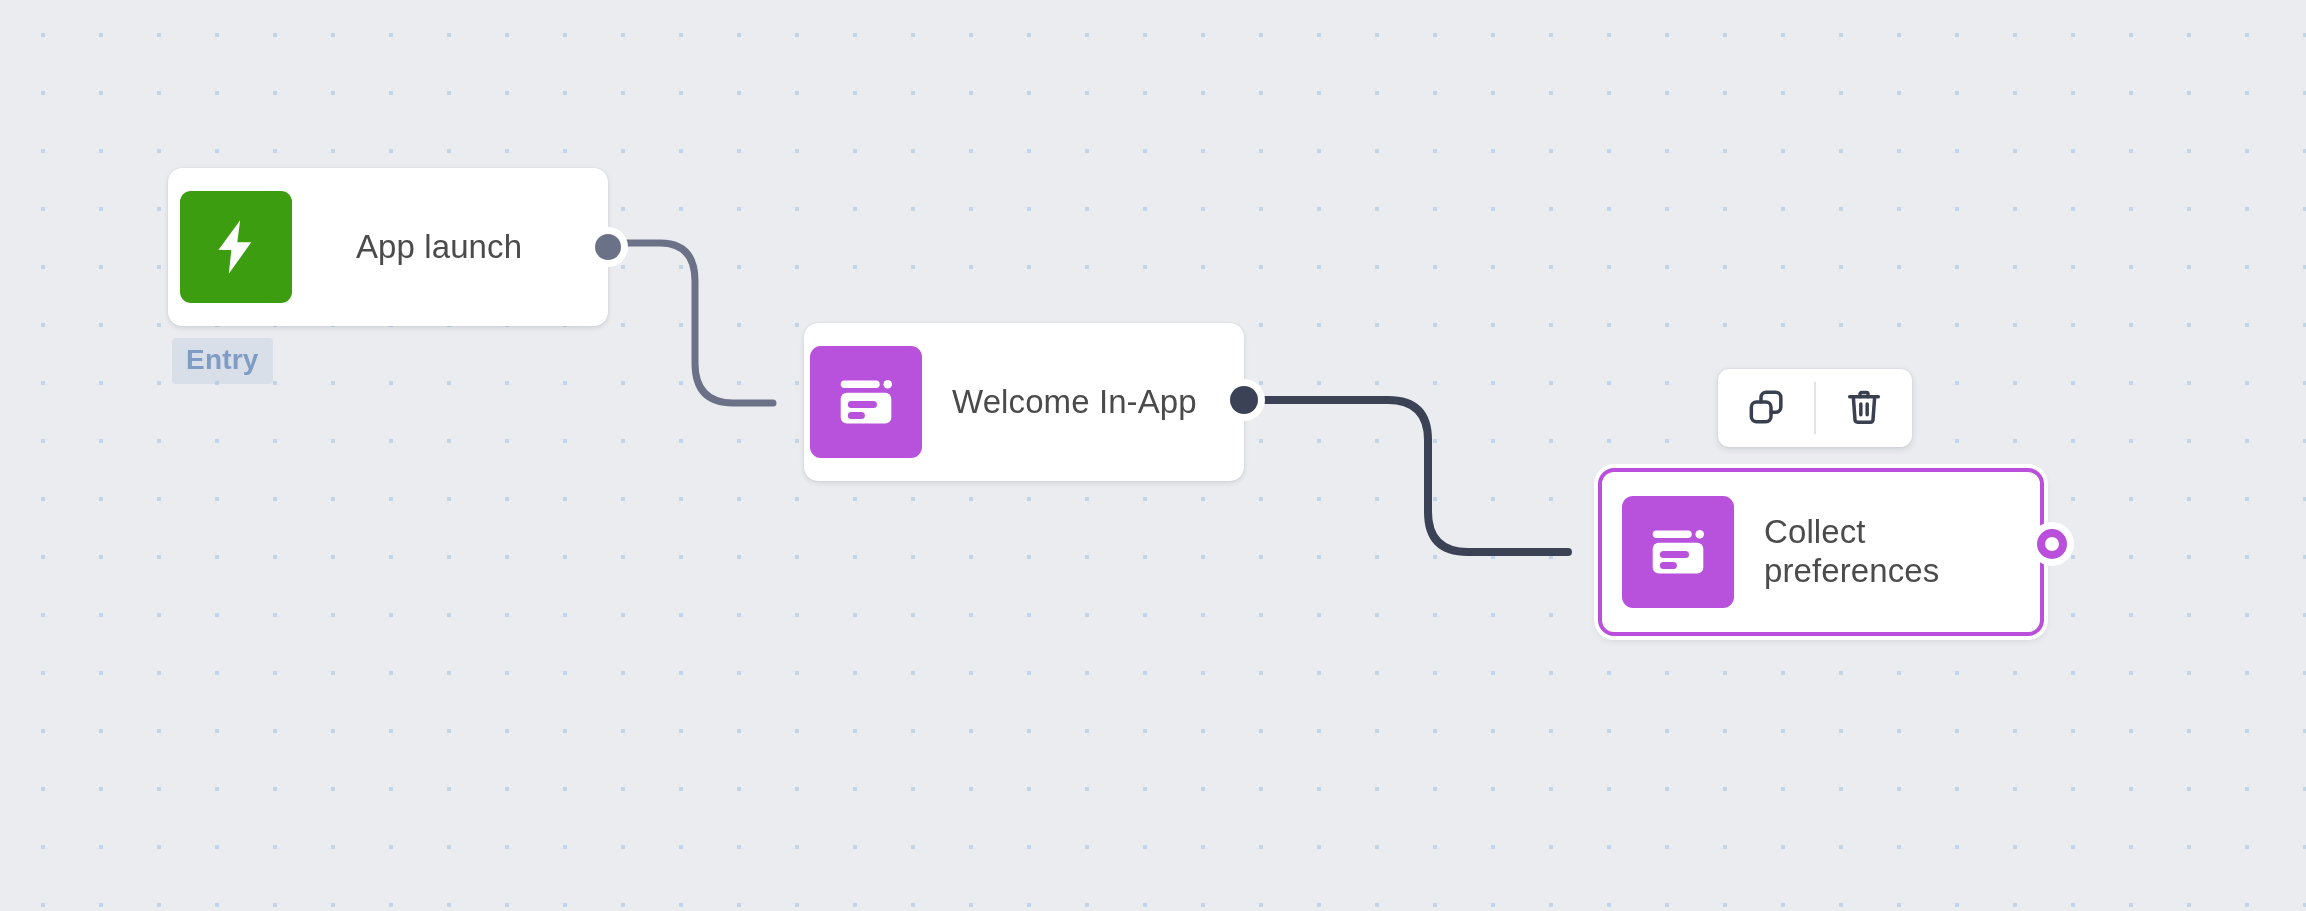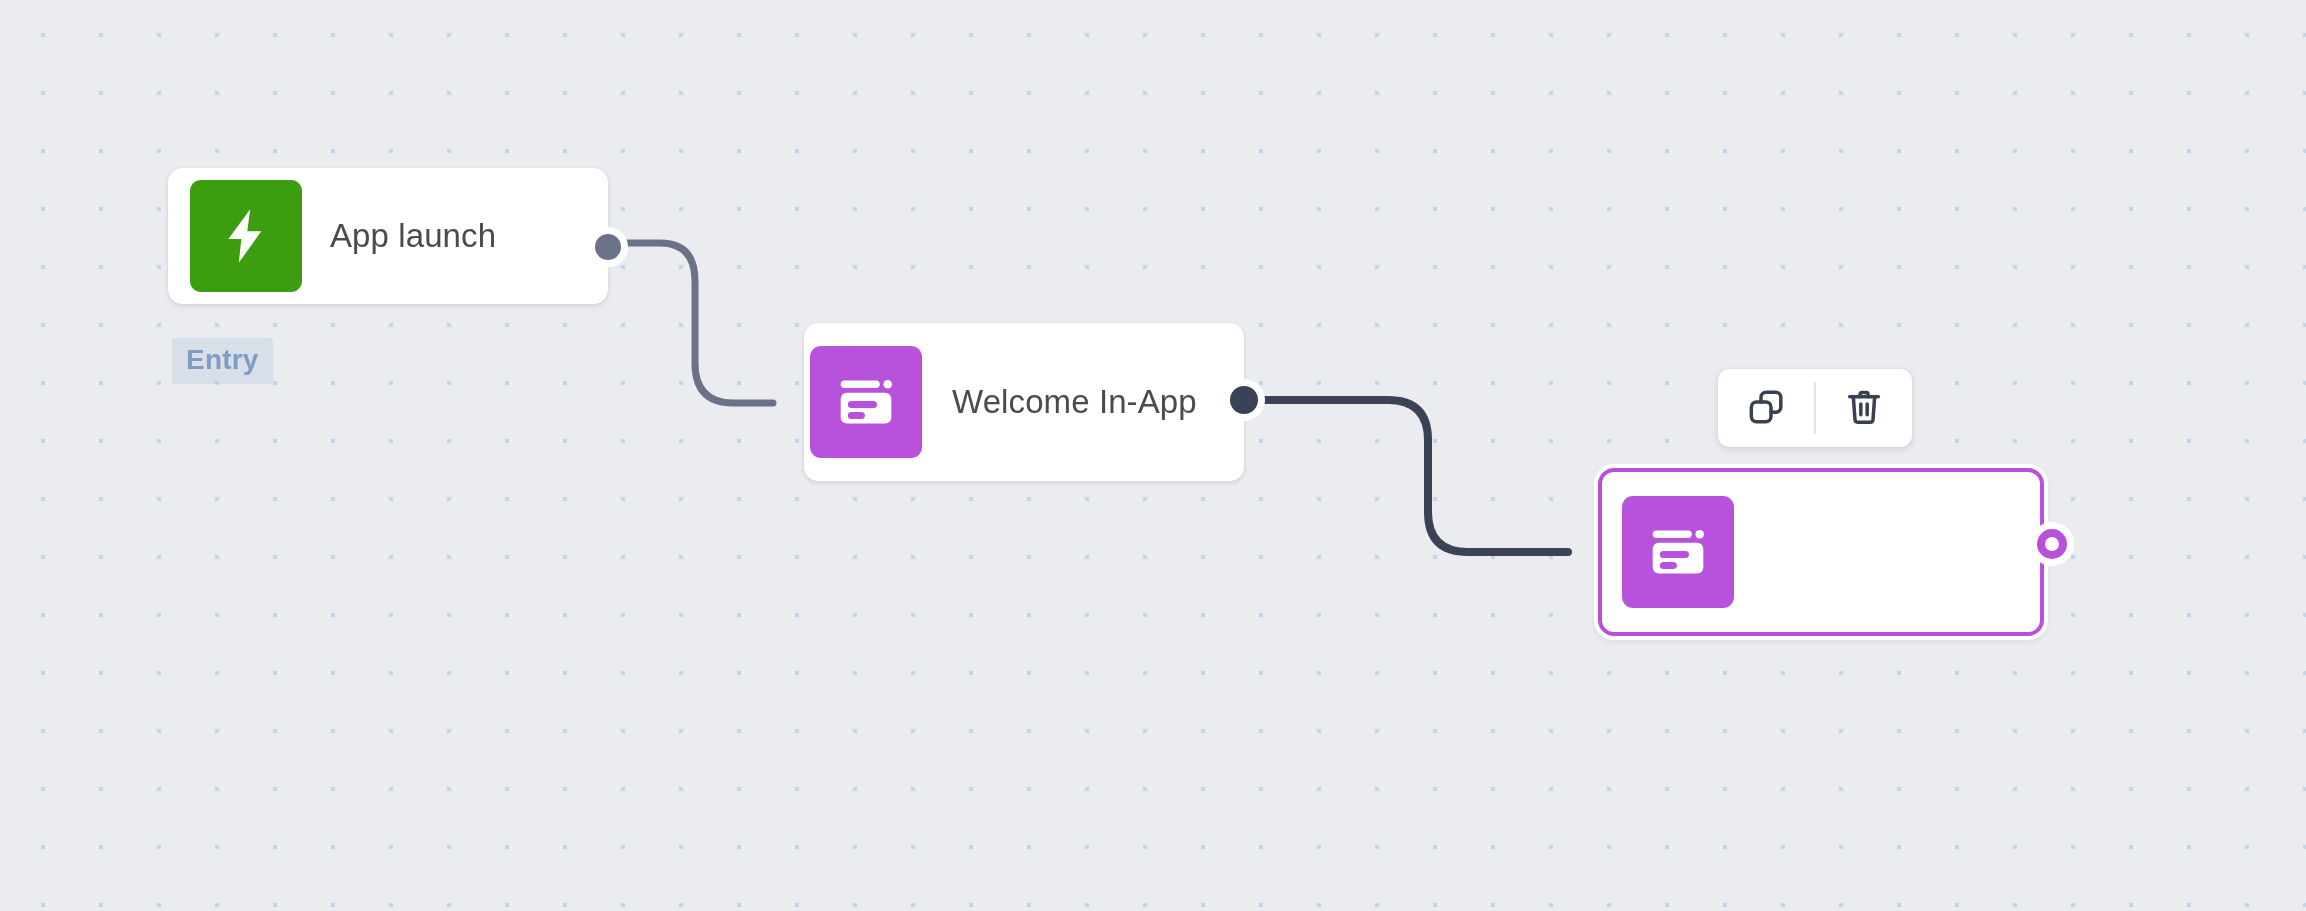--- a/index.html
+++ b/index.html
@@ -62,22 +62,23 @@
     color: #4b4b4b;
     font-size: 33px;
     line-height: 1.18;
     letter-spacing: .1px;
     word-break: break-word;
   }
 
   
   #node-app-launch {
     left: 168px; top: 168px;
-    width: 440px; height: 136px;
-    padding-left: 22px;
+    width: 440px; height: 158px;
+    padding-left: 12px;
+    gap: 36px;
   }
   #node-app-launch .node-icon { width: 112px; height: 112px; }
   #node-app-launch .node-label { margin-left: 28px; }
 
   
   #node-welcome {
     left: 804px; top: 323px;
     width: 440px; height: 158px;
     padding-left: 6px;
   }
@@ -242,16 +243,17 @@
   <div class="node selected" id="node-collect">
     <div class="node-icon purple">
       <svg width="66" height="66" viewBox="0 0 24 24" aria-hidden="true">
         <rect x="2.8" y="4.2" width="14.2" height="2.7" rx="1.35" fill="#ffffff"></rect>
         <circle cx="19.9" cy="5.55" r="1.55" fill="#ffffff"></circle>
         <rect x="2.8" y="8.6" width="18.4" height="11.2" rx="2.2" fill="#ffffff"></rect>
         <rect x="5.4" y="11.6" width="10.6" height="2.6" rx="1.3" fill="#b852dd"></rect>
         <rect x="5.4" y="15.6" width="6.2" height="2.6" rx="1.3" fill="#b852dd"></rect>
       </svg>
     </div>
+    <div class="node-label">Collect preferences</div>
     <div class="handle handle-out-ring" style="right:-27px; top:57px;"></div>
   </div>
 
 </div>
 
 </body></html>

